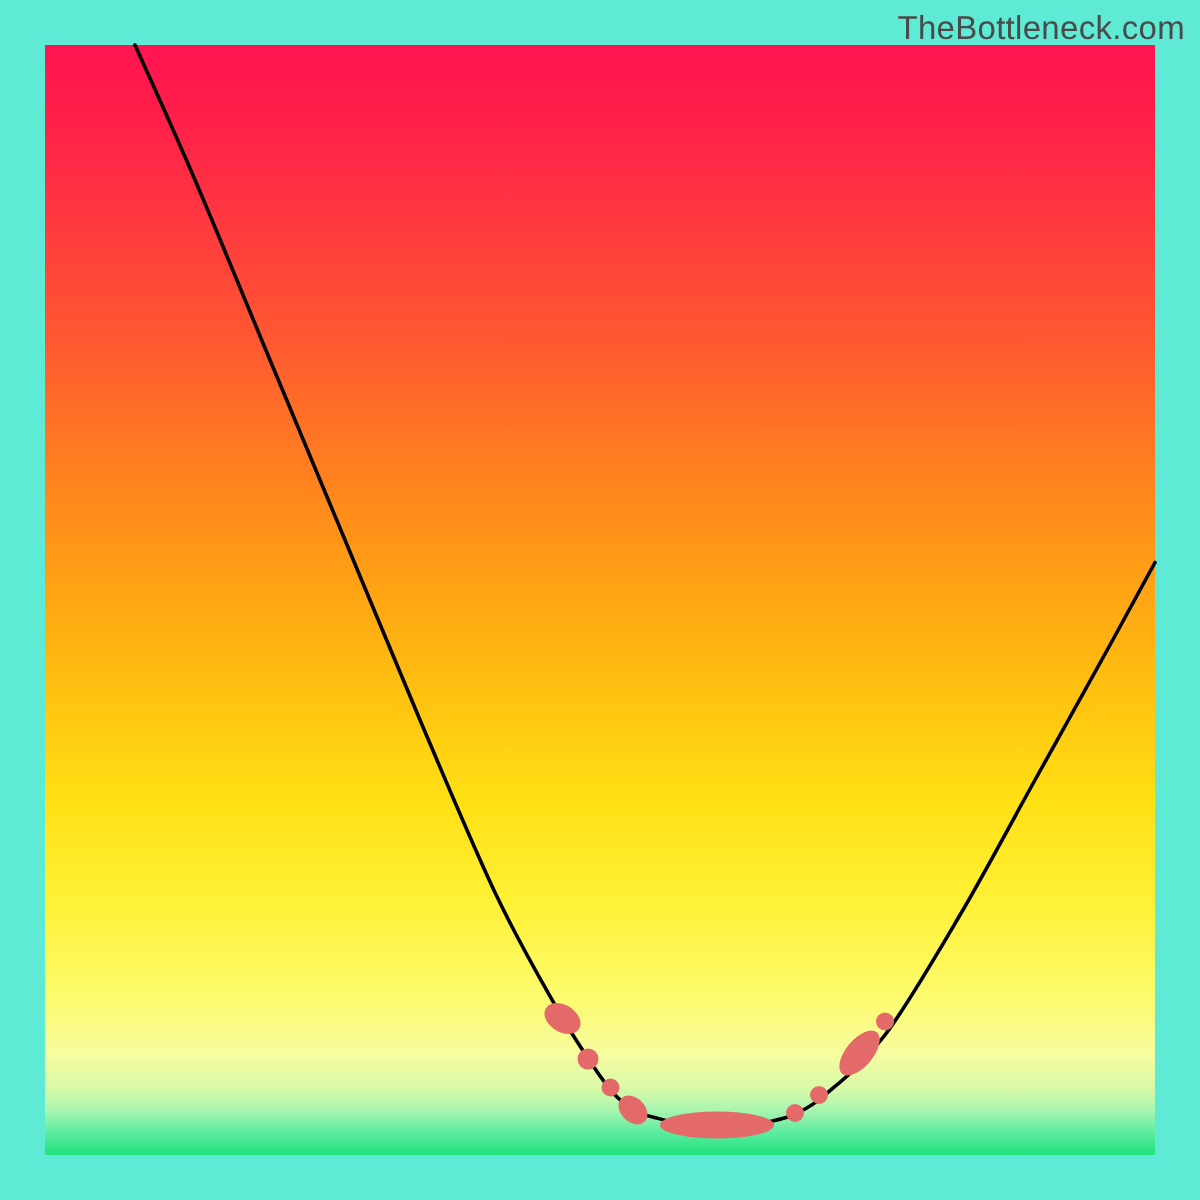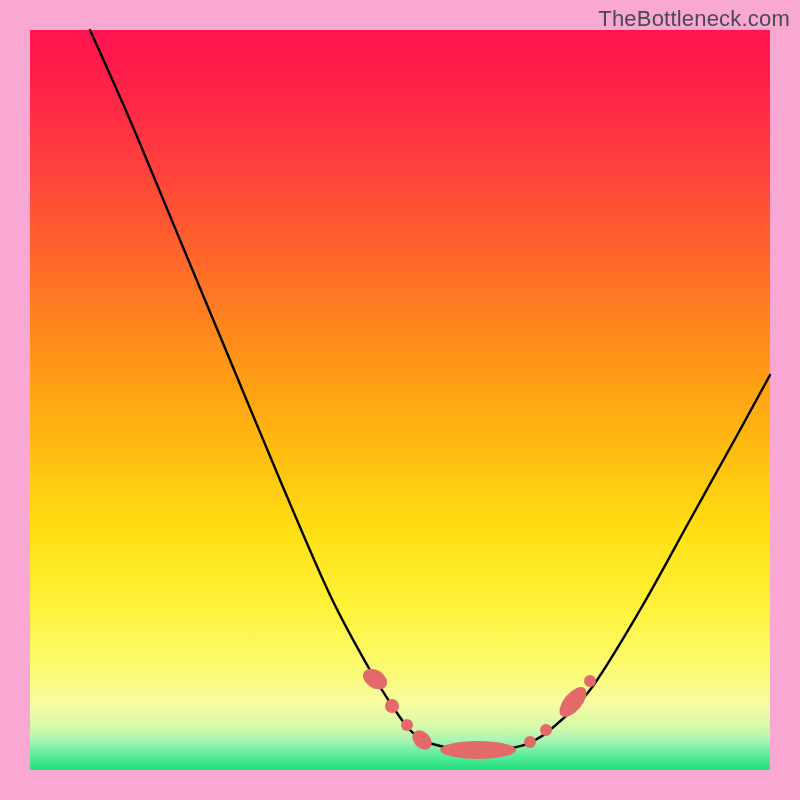--- a/index.html
+++ b/index.html
@@ -9,21 +9,21 @@
     height: 800px;
     overflow: hidden;
     background: #000;
     font-family: Arial, Helvetica, sans-serif;
   }
   .frame {
     position: absolute;
     top: 0; left: 0;
     width: 800px;
     height: 800px;
-    background: #f9a8d4;
+    background: #5eead4;
   }
   .plot-area {
     position: absolute;
     top: 30px;
     left: 30px;
     width: 740px;
     height: 740px;
     
     background: linear-gradient(to bottom,
       #ff1450 0%,

